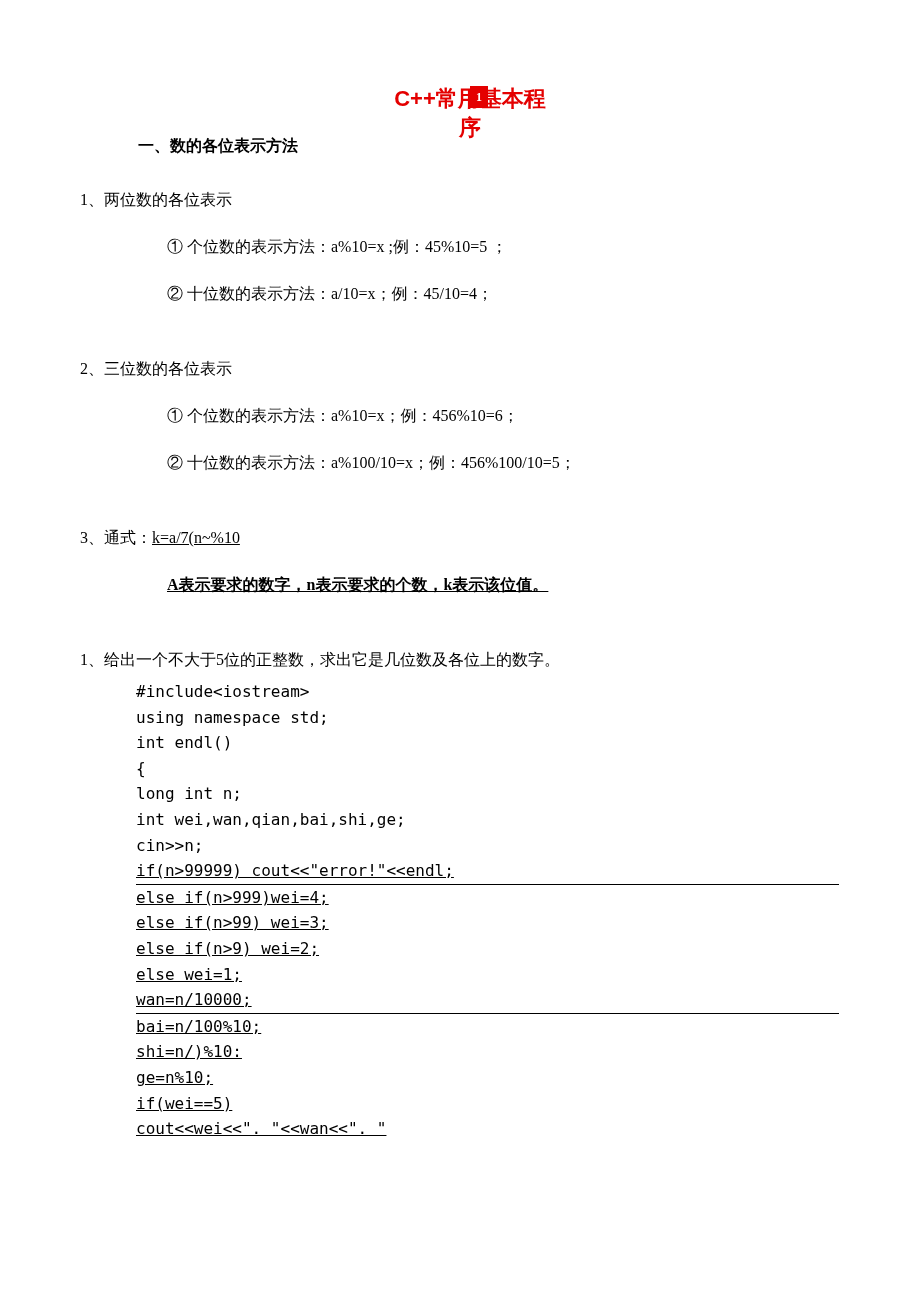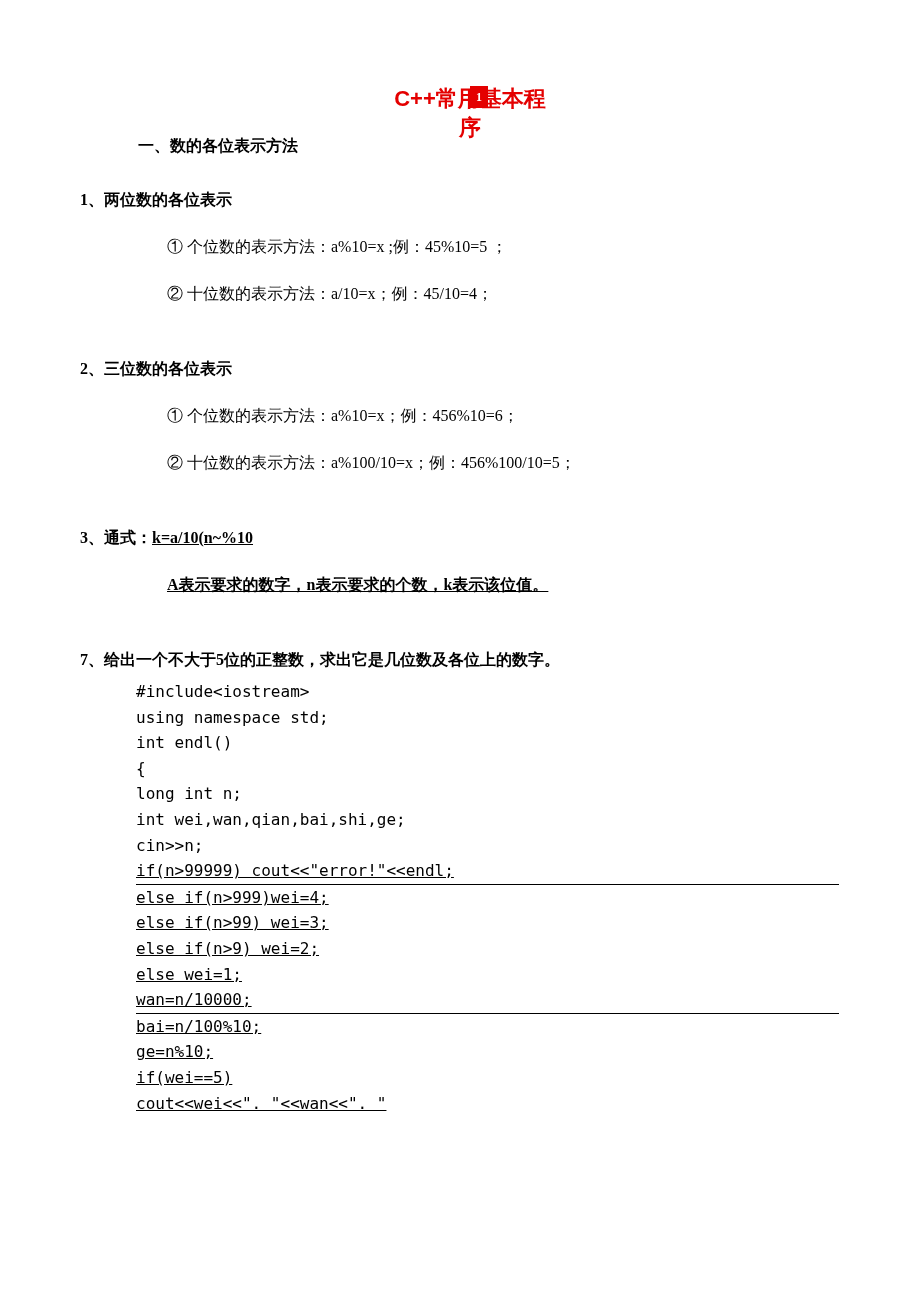--- a/index.html
+++ b/index.html
@@ -46,21 +46,21 @@
     }
     .section-heading {
       position: absolute;
       left: 58px;
       top: 56px;
       font-weight: bold;
       font-family: SimHei, "黑体", sans-serif;
     }
     .item {
       margin-top: 40px;
-      font-weight: bold;
+      font-weight: normal;
     }
     .item-n {
       margin-top: 54px;
     }
     .sub {
       margin-left: 87px;
       margin-top: 26px;
       font-weight: normal;
     }
     .sub-bold {
@@ -106,42 +106,43 @@
 
   <div class="item">1、两位数的各位表示</div>
   <div class="sub">① 个位数的表示方法：a%10=x ;例：45%10=5 ；</div>
   <div class="sub">② 十位数的表示方法：a/10=x；例：45/10=4；</div>
 
   <div class="item item-n">2、三位数的各位表示</div>
   <div class="sub">① 个位数的表示方法：a%10=x；例：456%10=6；</div>
   <div class="sub">② 十位数的表示方法：a%100/10=x；例：456%100/10=5；</div>
 
   <div class="item item-n">
-    <span>3、通式：</span><span class="formula">k=a/10(n~%10</span>
+    <span>3、通式：</span><span class="formula">k=a/7(n~%10</span>
   </div>
   <div class="sub sub-bold">
     <span class="formula">A表示要求的数字，n表示要求的个数，k表示该位值。</span>
   </div>
 
-  <div class="item item-n">7、给出一个不大于5位的正整数，求出它是几位数及各位上的数字。</div>
+  <div class="item item-n">1、给出一个不大于5位的正整数，求出它是几位数及各位上的数字。</div>
   <div class="codeblock" id="code-container">
       <span class="codeline">#include&lt;iostream&gt;</span>
       <span class="codeline">using namespace std;</span>
       <span class="codeline">int endl()</span>
       <span class="codeline">{</span>
       <span class="codeline"> long int n;</span>
       <span class="codeline"> int wei,wan,qian,bai,shi,ge;</span>
       <span class="codeline"> cin&gt;&gt;n;</span>
       <span class="codeline"><span class="u"> if(n&gt;99999) cout&lt;&lt;"error!"&lt;&lt;endl;</span></span>
       <hr class="hr-line" style="margin-left: 0px;">
       <span class="codeline"><span class="u"> else if(n&gt;999)wei=4;</span></span>
       <span class="codeline"><span class="u"> else if(n&gt;99) wei=3;</span></span>
       <span class="codeline"><span class="u"> else if(n&gt;9) wei=2;</span></span>
       <span class="codeline"><span class="u"> else         wei=1;</span></span>
       <span class="codeline"><span class="u"> wan=n/10000;</span></span>
       <hr class="hr-line" style="margin-left: 0px;">
       <span class="codeline"><span class="u"> bai=n/100%10;</span></span>
+      <span class="codeline"><span class="u"> shi=n/)%10:</span></span>
       <span class="codeline"><span class="u"> ge=n%10;</span></span>
       <span class="codeline"><span class="u"> if(wei==5)</span></span>
       <span class="codeline"><span class="u">    cout&lt;&lt;wei&lt;&lt;". "&lt;&lt;wan&lt;&lt;". "</span></span>
     </div>
 
 </div>
 
 </body></html>

